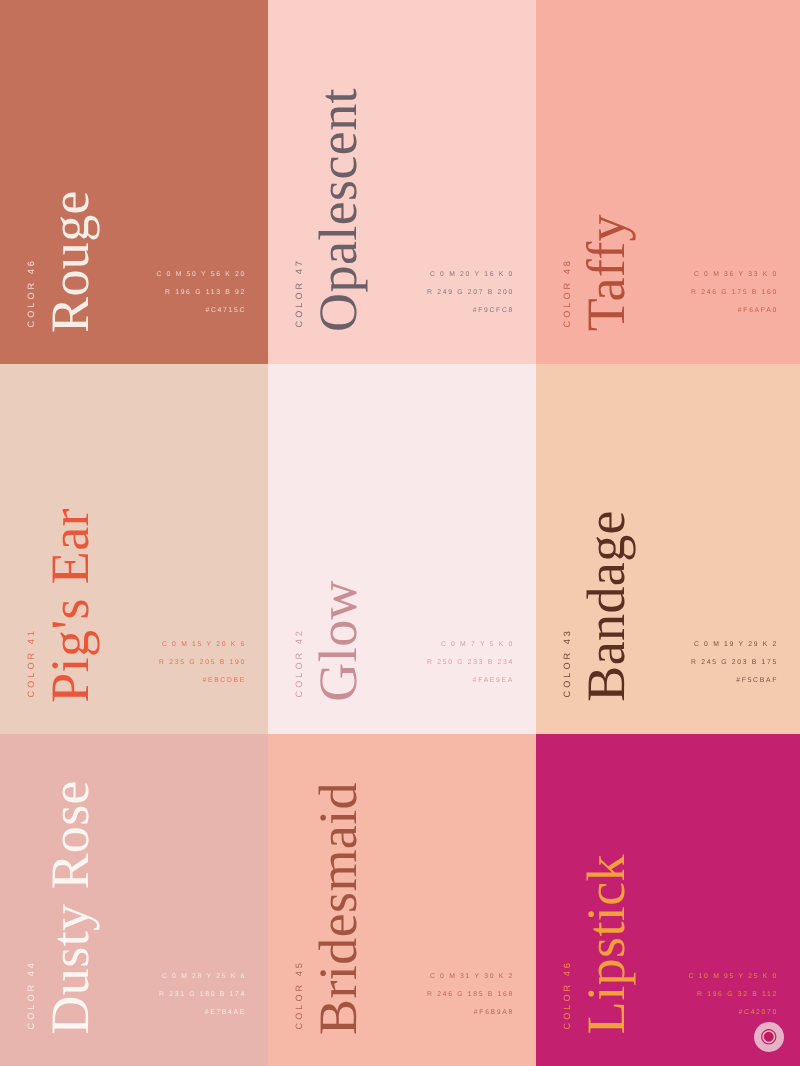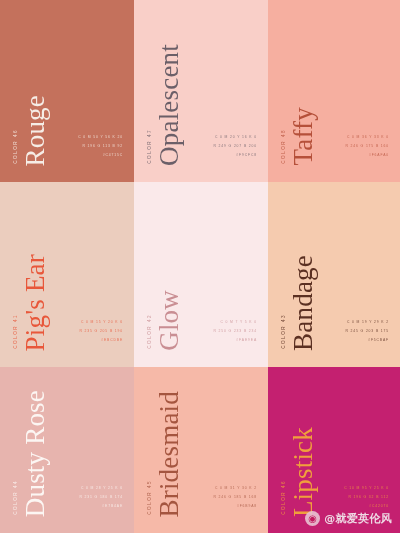--- a/index.html
+++ b/index.html
@@ -203,17 +203,16 @@
         <span class="color-name">Lipstick</span>
       </div>
       <div class="spec-block">
         <span class="spec-line">C 10 M 95 Y 25 K 0</span>
         <span class="spec-line">R 196 G 32 B 112</span>
         <span class="spec-line">#C42070</span>
       </div>
     </div>
     <div id="watermark">
       <span class="wb-logo">◉</span>
-      <span>@就爱英伦风</span>
     </div>
   </div>
 
 <div id="watermark-host"></div>
 
 </body></html>

